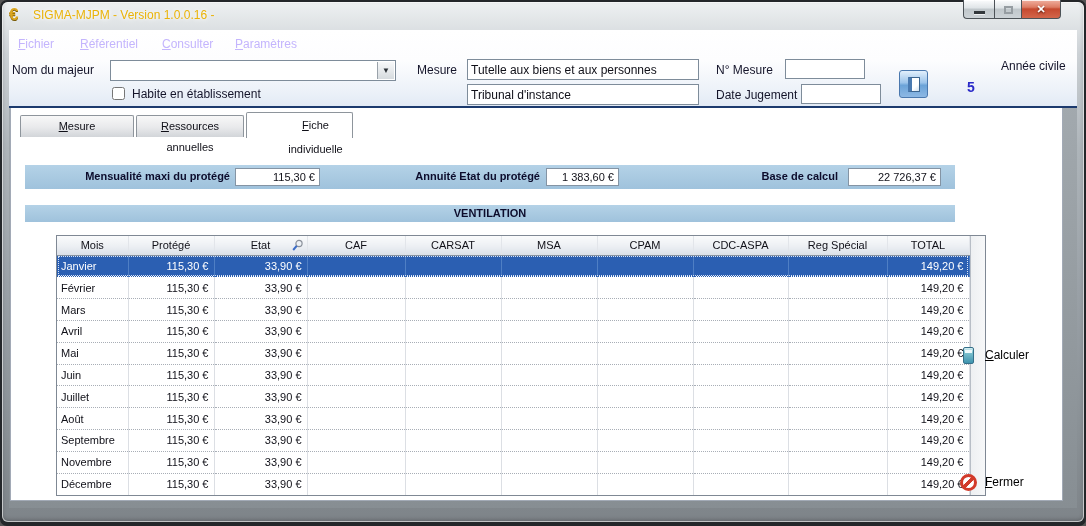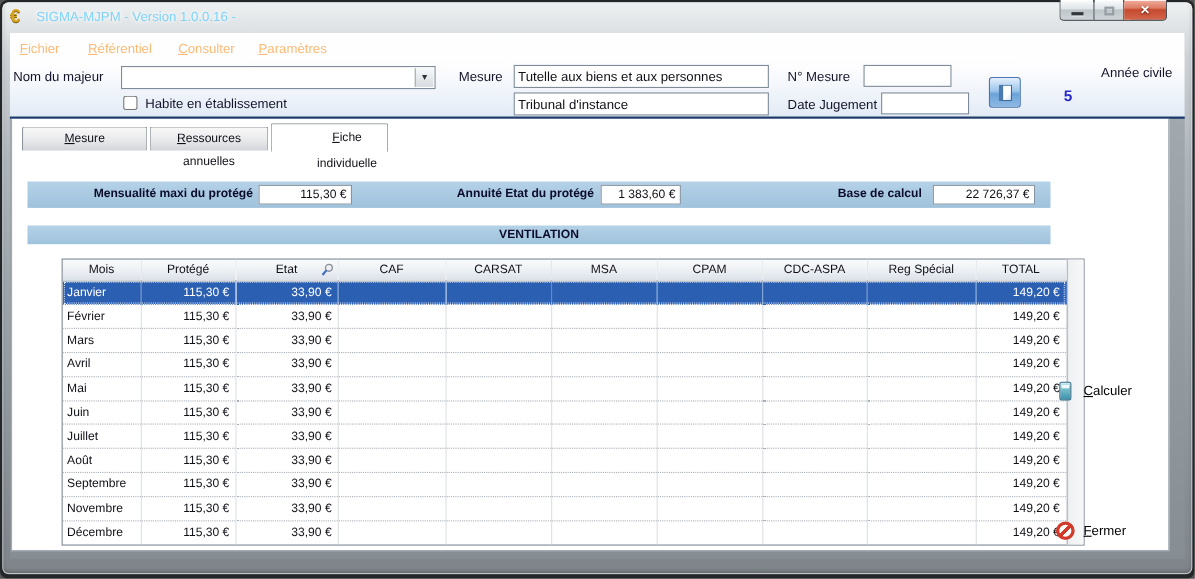--- a/index.html
+++ b/index.html
@@ -7,21 +7,21 @@
   .screen{position:relative;width:1086px;height:526px;background:#24272a;border-radius:7px;overflow:hidden;
           font-family:"Liberation Sans",sans-serif;-webkit-font-smoothing:antialiased;}
 
   
   .frame{position:absolute;left:2px;top:2px;width:1082px;height:520px;border-radius:6px;
          background:linear-gradient(180deg,#eef1f2 0%,#ccd1d5 10%,#aeb5ba 28%,#9aa1a7 55%,#8a9196 82%,#7e8489 100%);
          box-shadow:inset 0 0 0 1px rgba(255,255,255,.6), inset 0 -2px 4px rgba(0,0,0,.25);}
   .titlebar{position:absolute;left:0;top:0;width:1086px;height:30px;}
   .app-icon{position:absolute;left:9px;top:5px;width:19px;height:19px;font-weight:bold;font-size:17px;line-height:19px;
             color:#d9a520;text-shadow:0 1px 0 #7a5c08,0 0 2px #fff;}
-  .title-text{position:absolute;left:33px;top:8px;font-size:12px;color:#7dd3fc;white-space:nowrap;
+  .title-text{position:absolute;left:33px;top:8px;font-size:12px;color:#eab308;white-space:nowrap;
               text-shadow:0 0 4px #fff,0 0 8px #fff;}
   .cap-group{position:absolute;left:963px;top:0;height:19px;display:flex;}
   .cap{height:19px;border:1px solid #4c5257;border-top:none;display:flex;align-items:center;justify-content:center;
        background:linear-gradient(180deg,#fbfcfd 0%,#dfe4e7 45%,#bfc6ca 50%,#cdd3d7 100%);box-shadow:inset 0 1px 0 rgba(255,255,255,.8);}
   .cap-min{width:31px;border-right:none;border-bottom-left-radius:4px;}
   .cap-max{width:27px;border-right:none;}
   .cap-close{width:40px;border-bottom-right-radius:4px;
        background:linear-gradient(180deg,#f0b0a0 0%,#dd7c64 40%,#c5492f 50%,#d3664b 100%);}
   .glyph-min{width:11px;height:3px;background:#33383c;box-shadow:0 1px 0 rgba(255,255,255,.7);margin-top:6px;}
   .glyph-max{width:9px;height:8px;border:2px solid #969da2;background:transparent;margin-top:2px;}
@@ -30,21 +30,21 @@
   
   .client{position:absolute;left:9px;top:30px;width:1068px;height:478px;
           background:linear-gradient(180deg,#a7aeb3,#878e93);}
   .topband{position:absolute;left:9px;top:30px;width:1068px;height:76px;
            background:linear-gradient(180deg,#ffffff 0%,#fdfdfe 40%,#eaf0f8 85%,#e2eaf5 100%);}
   .navyline{position:absolute;left:9px;top:106px;width:1068px;height:2px;background:#1c3a6e;}
   .panel{position:absolute;left:10px;top:108px;width:1053px;height:393px;background:#ffffff;
          border:1px solid #a2aab6;border-top:none;}
 
   
-  .menu-item{position:absolute;top:37px;font-size:12px;color:#fdba74;cursor:default;}
+  .menu-item{position:absolute;top:37px;font-size:12px;color:#c4b5fd;cursor:default;}
   .mi1{left:18px;} .mi2{left:80px;} .mi3{left:162px;} .mi4{left:235px;}
 
   
   .flabel{position:absolute;font-size:12px;color:#14142a;white-space:nowrap;}
   .field{position:absolute;border:1px solid #7e8c9a;background:#fff;font-family:"Liberation Sans",sans-serif;
          font-size:12px;color:#101018;padding:0 3px;}
   .combo{position:absolute;left:110px;top:60px;width:286px;height:21px;border:1px solid #7e8c9a;background:#fff;}
   .combo-btn{position:absolute;right:1px;top:1px;width:17px;height:17px;
              background:linear-gradient(180deg,#f7f8f9,#d6dbdf);border-left:1px solid #9aa2aa;
              font-size:8px;color:#2c3238;display:flex;align-items:center;justify-content:center;}

